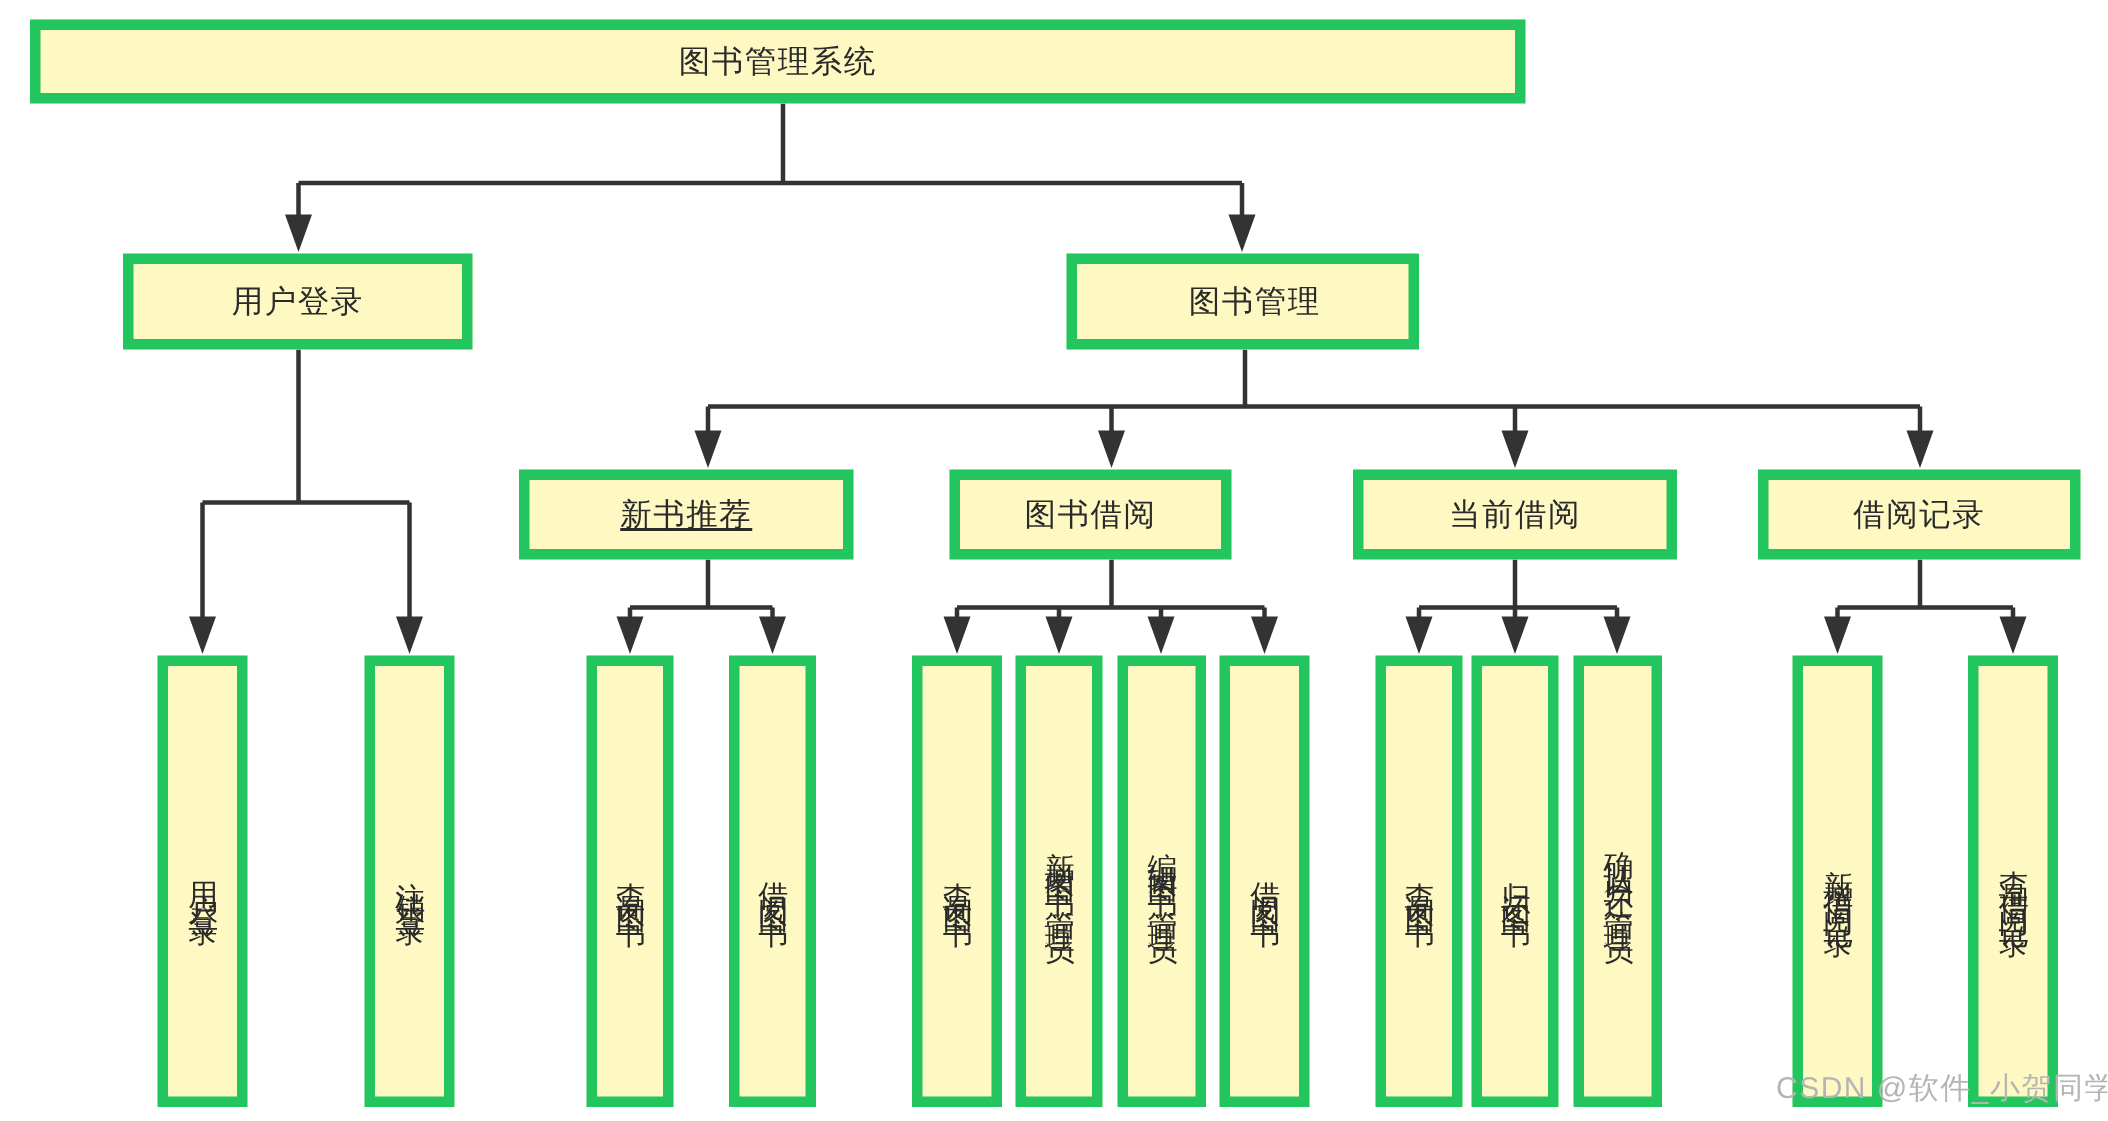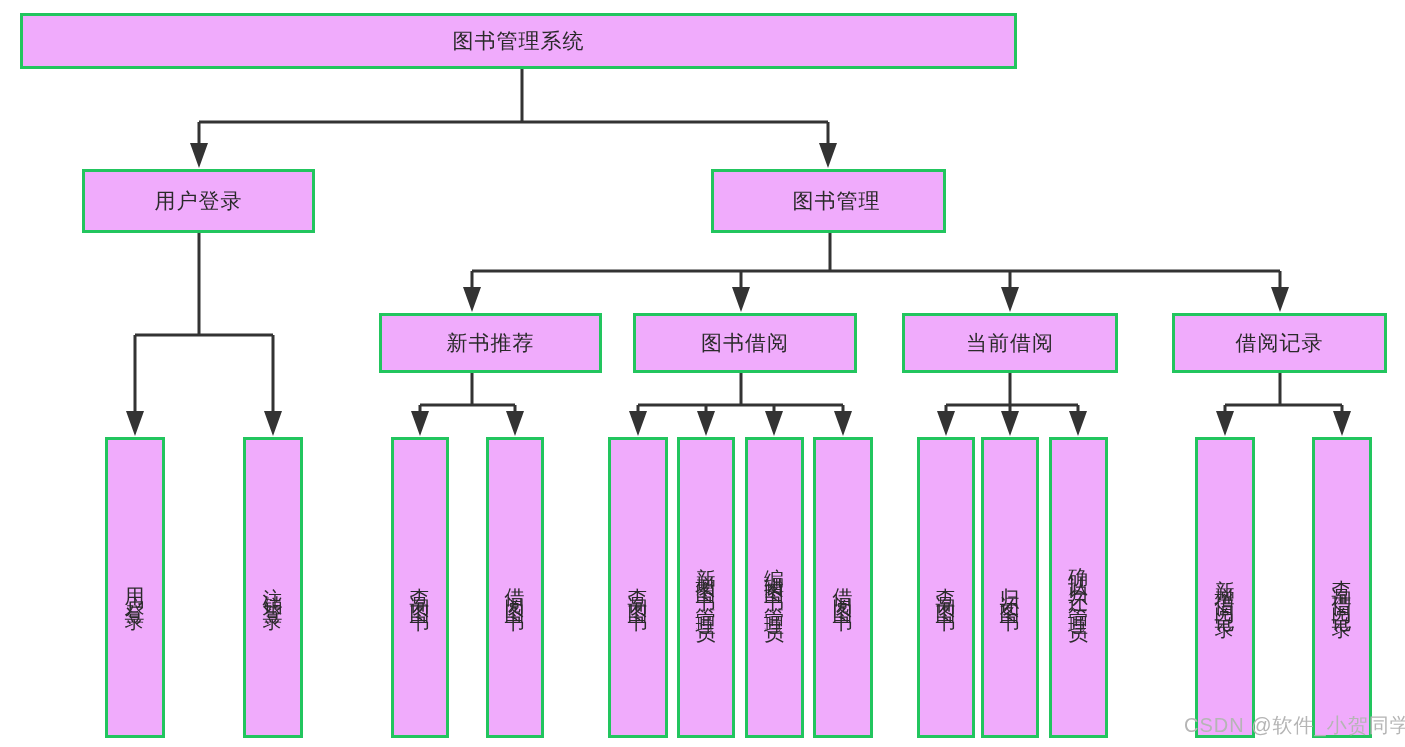--- a/index.html
+++ b/index.html
@@ -16,22 +16,22 @@
     position: absolute;
     left: 0; top: 0;
     width: 1405px; height: 747px;
     pointer-events: none;
   }
   .lines { fill: none; stroke: #333333; stroke-width: 3; }
   .arrows { fill: #333333; stroke: none; }
   .node {
     position: absolute;
     box-sizing: border-box;
-    border: 3px solid #22c55e;
-    background: #f0abfc;
+    border: 7px solid #22c55e;
+    background: #fef9c3;
     display: flex;
     align-items: center;
     justify-content: center;
   }
   .hbox {
     font-size: 21px;
     letter-spacing: 1px;
     white-space: nowrap;
   }
   .vbox {
@@ -76,22 +76,22 @@
       M937 411 L955 411 L946 436 Z  M1001 411 L1019 411 L1010 436 Z
       M1069 411 L1087 411 L1078 436 Z
       M1216 411 L1234 411 L1225 436 Z  M1333 411 L1351 411 L1342 436 Z"></path>
   </svg>
 
   <div class="node hbox" style="left:20px; top:13px; width:997px; height:56px;">图书管理系统</div>
 
   <div class="node hbox" style="left:82px; top:169px; width:233px; height:64px;">用户登录</div>
   <div class="node hbox" style="left:711px; top:169px; width:235px; height:64px;padding-left:16px;">图书管理</div>
 
-  <div class="node hbox" style="left:379px; top:313px; width:223px; height:60px;">新书推荐</div>
-  <div class="node hbox" style="left:633px; top:313px; width:224px; height:60px;">图书借阅</div>
+  <div class="node hbox" style="left:346px; top:313px; width:223px; height:60px;text-decoration:underline;">新书推荐</div>
+  <div class="node hbox" style="left:633px; top:313px; width:188px; height:60px;">图书借阅</div>
   <div class="node hbox" style="left:902px; top:313px; width:216px; height:60px;">当前借阅</div>
   <div class="node hbox" style="left:1172px; top:313px; width:215px; height:60px;">借阅记录</div>
 
   <div class="node vbox" style="left:105px; top:437px; width:60px; height:301px;">用户登录</div>
   <div class="node vbox" style="left:243px; top:437px; width:60px; height:301px;">注销登录</div>
 
   <div class="node vbox" style="left:391px; top:437px; width:58px; height:301px;">查询图书</div>
   <div class="node vbox" style="left:486px; top:437px; width:58px; height:301px;">借阅图书</div>
 
   <div class="node vbox" style="left:608px; top:437px; width:60px; height:301px;">查询图书</div>

